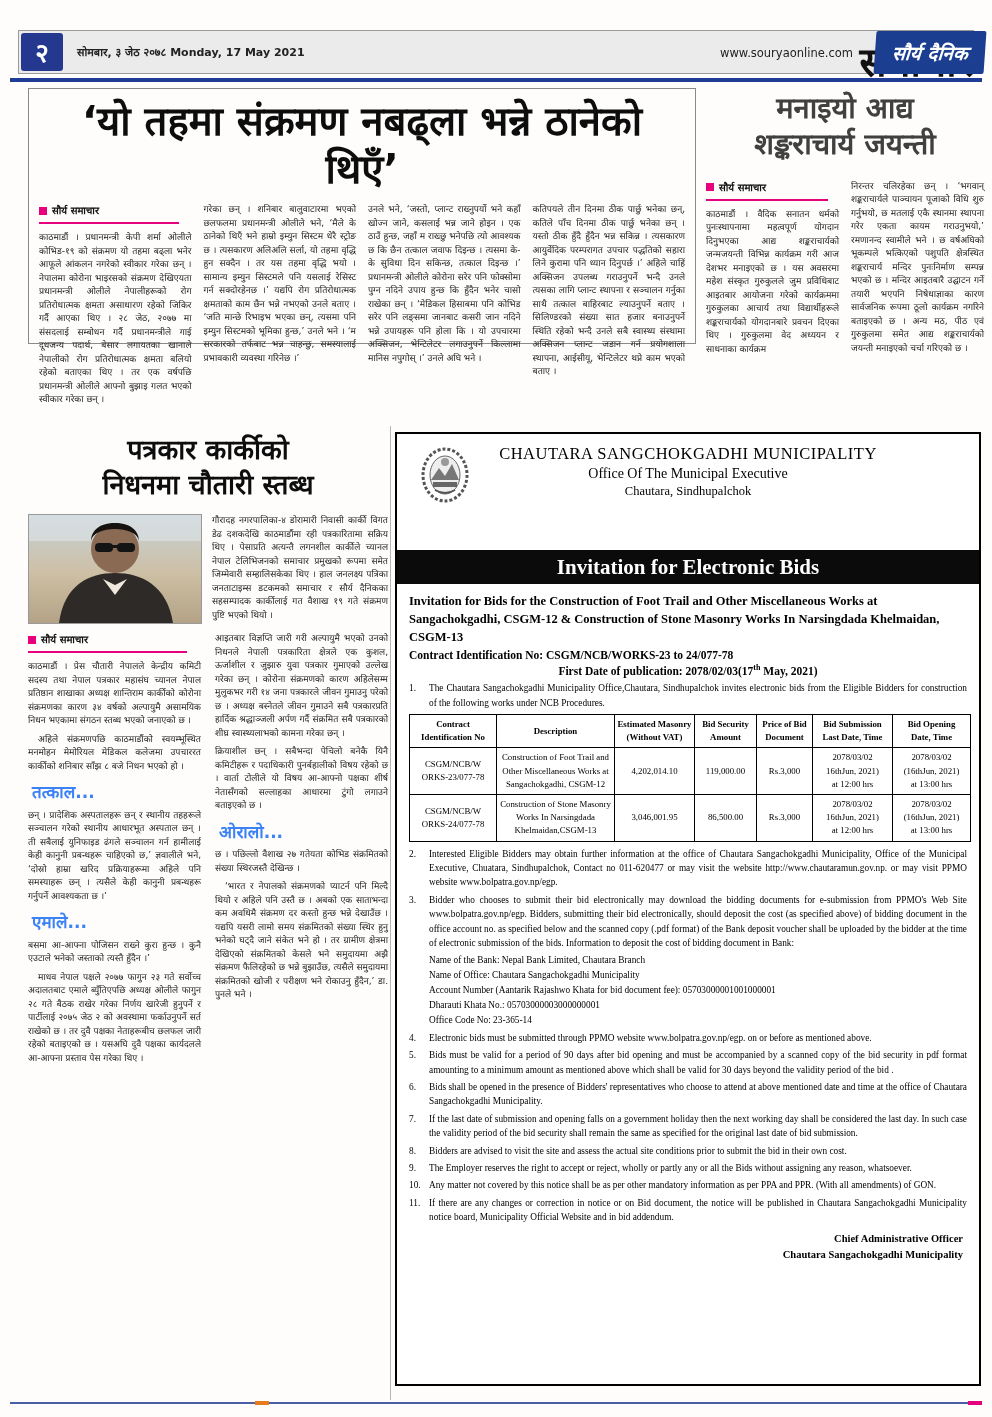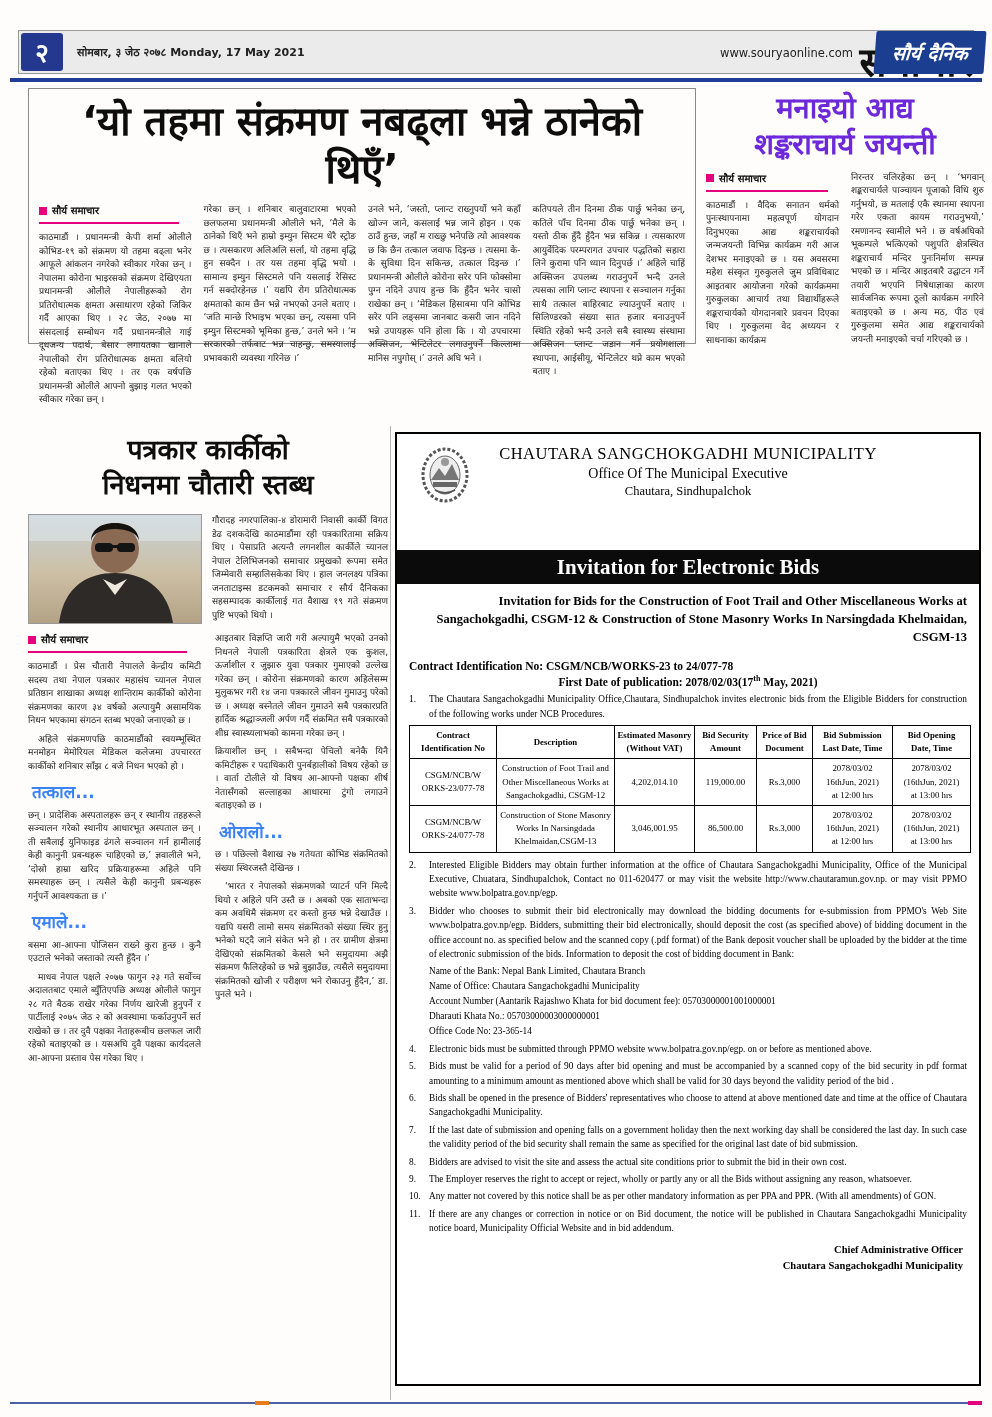--- a/index.html
+++ b/index.html
@@ -24,21 +24,21 @@
     border:1px solid #8a8a8a; padding:6px 10px 8px; background:#fefdfb; }
   .main-headline { text-align:center; font-size:40px; line-height:1.2; font-weight:bold; color:#0d0d0d; margin:2px 0 10px; }
   .cols4 { display:flex; gap:12px; }
   .ncol { flex:1; font-size:9px; line-height:1.5; text-align:justify; color:#1c1c1c; }
   .byline { display:flex; align-items:center; gap:5px; font-size:10px; font-weight:bold; color:#111;
     border-bottom:2px solid #e5007d; padding-bottom:4px; margin-bottom:7px; width:92%; }
   .byline .sq { width:8px; height:8px; background:#e5007d; display:inline-block; }
 
   
   .right-article { position:absolute; left:706px; top:86px; width:278px; height:334px; }
-  .right-headline { text-align:center; font-size:29px; line-height:1.25; font-weight:bold; color:#6d28d9; margin:4px 0 8px; }
+  .right-headline { text-align:center; font-size:29px; line-height:1.25; font-weight:bold; color:#404040; margin:4px 0 17px; }
   .cols2 { display:flex; gap:12px; }
   .cols2 .ncol { font-size:9px; }
 
   
   .vdivider { position:absolute; left:390px; top:426px; width:1px; height:974px; background:#b5b5b5; }
   .left-zone { position:absolute; left:28px; top:424px; width:360px; height:978px; }
   .left-headline { text-align:center; font-size:27px; line-height:1.3; font-weight:bold; color:#0d0d0d; margin:8px 0 12px; }
   .photo-row { display:flex; gap:10px; margin-bottom:8px; }
   .photo { width:174px; height:110px; flex:0 0 auto; border:1px solid #999; }
   .intro-text { flex:1; font-size:9px; line-height:1.5; text-align:justify; color:#1c1c1c; }
@@ -53,21 +53,21 @@
     background:#fff; font-family:"Liberation Serif", serif; color:#000; }
   .tender-head { position:relative; height:88px; }
   .tender-logo { position:absolute; left:22px; top:12px; }
   .tender-org { text-align:center; padding-top:10px; }
   .t-org1 { font-size:16.5px; letter-spacing:.5px; }
   .t-org2 { font-size:14px; margin-top:2px; }
   .t-org3 { font-size:12.5px; margin-top:2px; }
   .tender-banner { height:34px; background:#0b0b0b; color:#fff; display:flex; align-items:center; justify-content:center;
     font-size:21px; font-weight:bold;margin-top:28px; }
   .tender-body { padding:8px 12px 6px; }
-  .t-title { font-size:12.5px; font-weight:bold; text-align:right; line-height:1.45; margin-bottom:14px;font-family:Liberation Serif, serif; }
+  .t-title { font-size:12.5px; font-weight:bold; text-align:left; line-height:1.45; margin-bottom:3px;font-family:Liberation Serif, serif; }
   .t-contract { font-size:11.5px; font-weight:bold; margin-bottom:2px; }
   .t-pub { font-size:11.5px; font-weight:bold; text-align:center; margin-bottom:4px; }
   .t-item { display:flex; font-size:9.3px; line-height:1.55; text-align:justify; margin-bottom:3px; }
   .t-item .n { flex:0 0 20px; }
   .t-item .txt { flex:1; }
   table.bids { width:100%; border-collapse:collapse; table-layout:fixed; margin:4px 0 5px; }
   table.bids th, table.bids td { border:1px solid #000; font-size:8.8px; text-align:center; vertical-align:middle;
     padding:3px 2px; line-height:1.5; white-space:pre-line; }
   table.bids th { font-weight:bold; }
   .bank { font-size:9.3px; line-height:1.6; margin:1px 0 3px 20px; }

